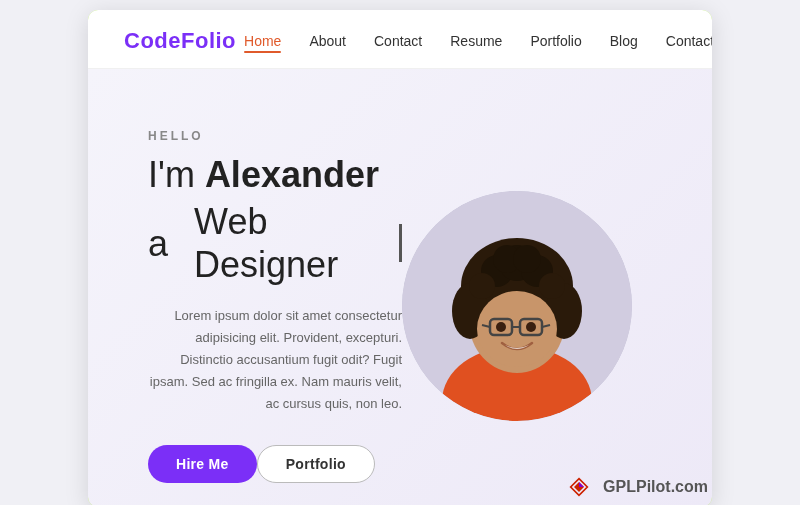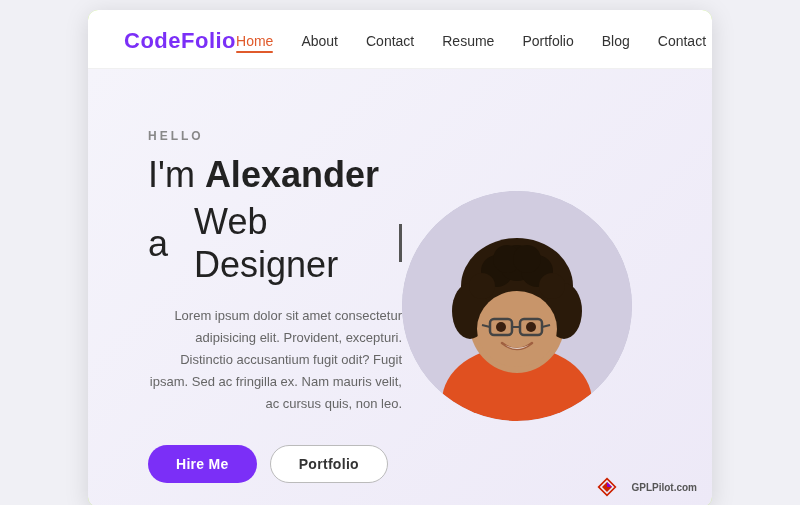--- a/index.html
+++ b/index.html
@@ -38,20 +38,21 @@
       font-weight: 700;
       color: #7b2ff7;
       letter-spacing: 0.5px;
     }
 
     .nav-links {
       display: flex;
       gap: 28px;
       list-style: none;
       align-items: flex-start;
+      margin-left: 8px;
     }
 
     .nav-links li a {
       text-decoration: none;
       color: #333;
       font-size: 14px;
       font-weight: 500;
       position: relative;
     }
 
@@ -131,21 +132,21 @@
       font-size: 13px;
       color: #666;
       line-height: 1.7;
       margin-bottom: 30px;
       max-width: 320px;
       text-align: right;
     }
 
     .hero-buttons {
       display: flex;
-      gap: 13px;
+      gap: 0;
       align-items: center;
     }
 
     .btn-hire {
       background: #7b2ff7;
       color: #fff;
       border: none;
       border-radius: 30px;
       padding: 11px 28px;
       font-size: 14px;
@@ -186,25 +187,25 @@
       height: 230px;
       border-radius: 50%;
       overflow: hidden;
       position: relative;
       background: #c9c5d8;
     }
 
     .footer-brand {
       position: absolute;
       bottom: 10px;
-      right: 15px;
+      right: 4px;
       display: flex;
       align-items: center;
       gap: 14px;
-      font-size: 10px;
+      font-size: 16px;
       color: #555;
       font-weight: 600;
     }
 
     .footer-logo-icon {
       width: 20px;
       height: 20px;
     }
   </style>
 </head>

